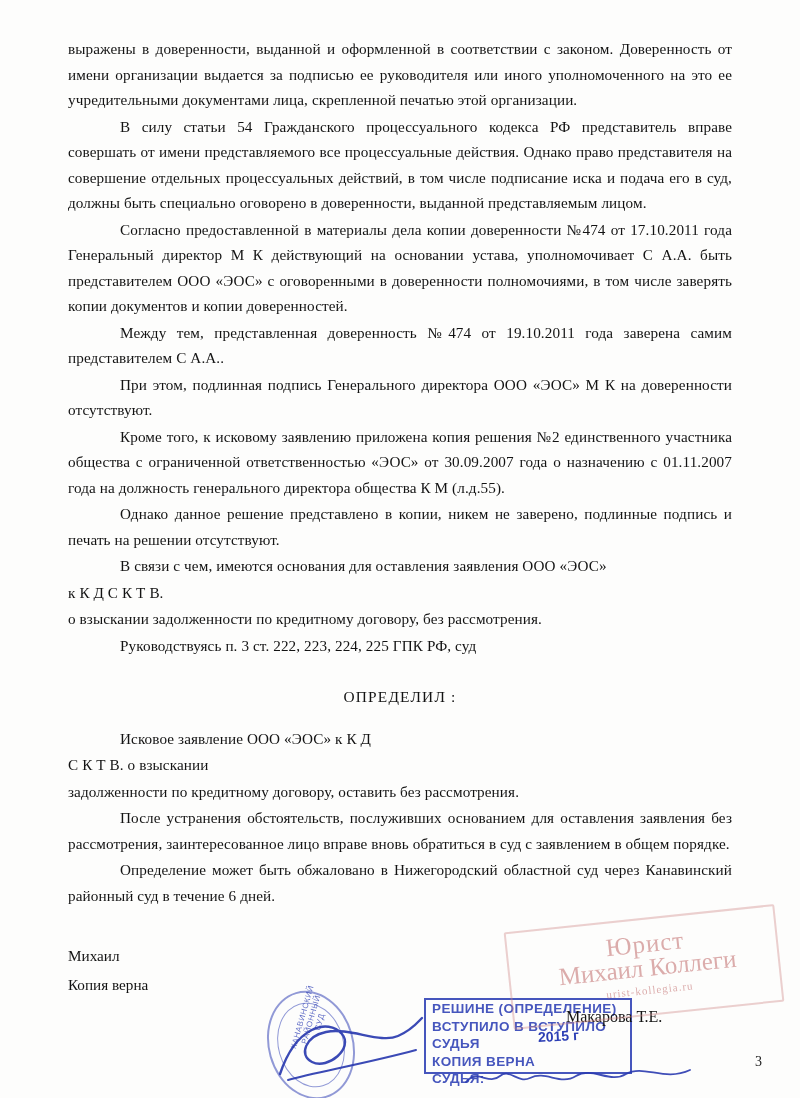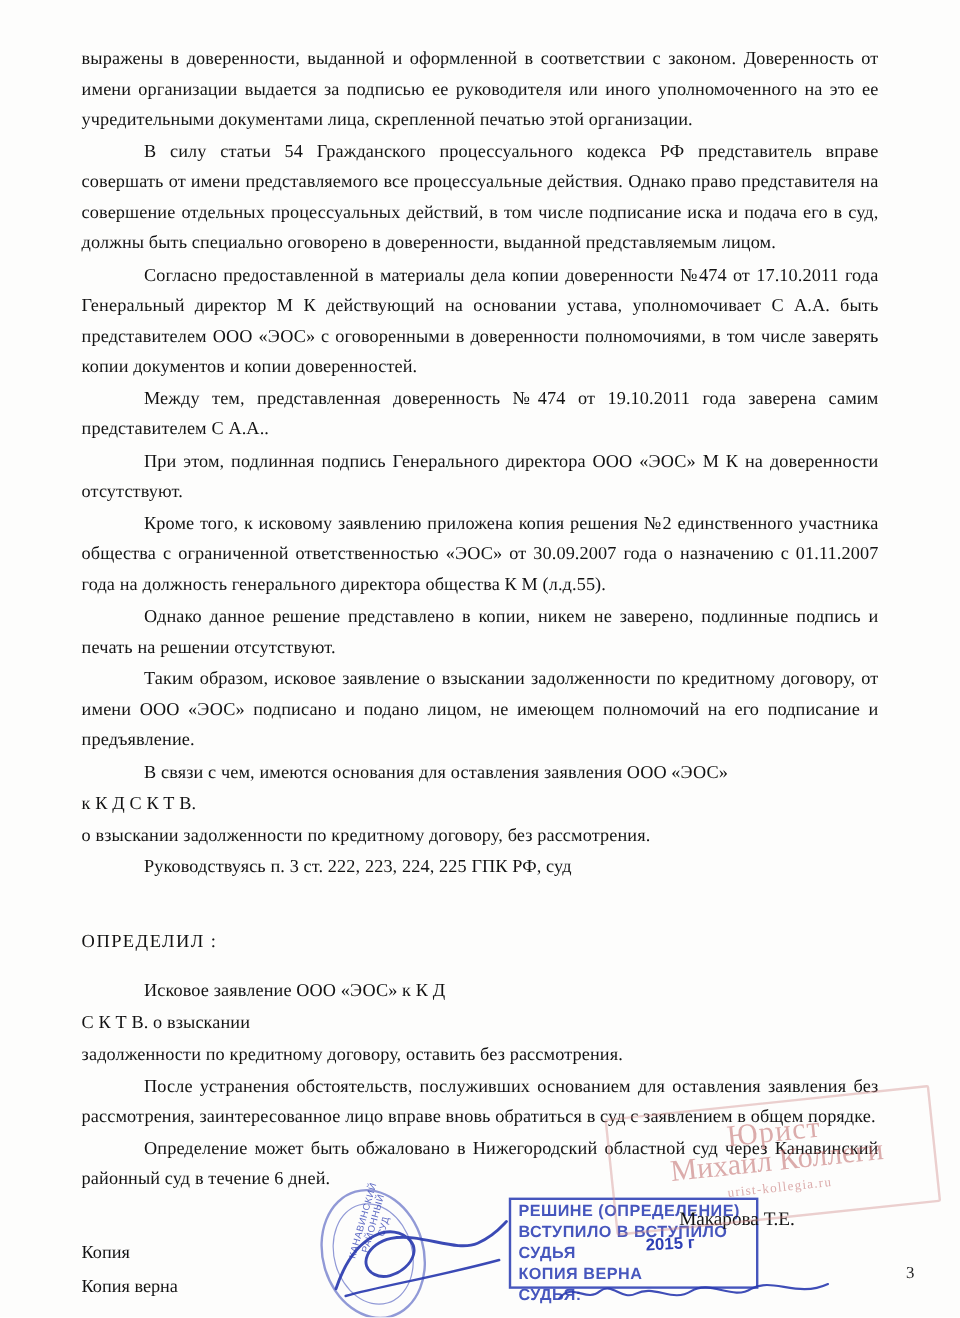--- a/index.html
+++ b/index.html
@@ -33,24 +33,25 @@
   p.indent {
     text-indent: 52px;
   }
   p.noindent {
     text-indent: 0;
   }
   .wide {
     letter-spacing: 0.1px;
   }
   .resolution-title {
+    text-align: center;
     text-indent: 0;
     letter-spacing: 1.2px;
     font-size: 15.4px;
-    margin: 36px 0 16px 0;
+    margin: 26px 0 16px 0;
   }
   .sign-block {
     margin-top: 34px;
   }
   .sign-block p {
     text-indent: 0;
     line-height: 28px;
   }
   .page-number {
     position: absolute;
@@ -194,36 +195,35 @@
 <div class="page">
 
   <div class="doc-body">
     <p class="noindent wide">выражены в доверенности, выданной и оформленной в соответствии с законом. Доверенность от имени организации выдается за подписью ее руководителя или иного уполномоченного на это ее учредительными документами лица, скрепленной печатью этой организации.</p>
     <p class="indent wide">В силу статьи 54 Гражданского процессуального кодекса РФ представитель вправе совершать от имени представляемого все процессуальные действия. Однако право представителя на совершение отдельных процессуальных действий, в том числе подписание иска и подача его в суд, должны быть специально оговорено в доверенности, выданной представляемым лицом.</p>
     <p class="indent wide">Согласно предоставленной в материалы дела копии доверенности №474 от 17.10.2011 года Генеральный директор М          К          действующий на основании устава, уполномочивает С          А.А. быть представителем ООО «ЭОС» с оговоренными в доверенности полномочиями, в том числе заверять копии документов и копии доверенностей.</p>
     <p class="indent wide">Между тем, представленная доверенность №474 от 19.10.2011 года заверена самим представителем С          А.А..</p>
     <p class="indent wide">При этом, подлинная подпись Генерального директора ООО «ЭОС» М          К          на доверенности  отсутствуют.</p>
     <p class="indent wide">Кроме того, к исковому заявлению приложена копия   решения №2 единственного участника общества с ограниченной ответственностью «ЭОС» от 30.09.2007 года о назначению с 01.11.2007 года на должность генерального директора  общества К          М          (л.д.55).</p>
     <p class="indent wide">Однако данное решение представлено в копии, никем не заверено, подлинные подпись и печать на решении отсутствуют.</p>
-    <p class="indent wide">Таким образом,   исковое заявление о взыскании задолженности по кредитному договору, от имени ООО «ЭОС»   подписано и подано лицом, не имеющем полномочий на его подписание и предъявление.</p>
     <p class="indent wide">В связи с чем, имеются основания для оставления заявления ООО «ЭОС»</p>
     <p class="noindent wide">к К              Д            С              К            Т          В.</p>
     <p class="noindent wide">о взыскании задолженности по кредитному договору,  без рассмотрения.</p>
     <p class="indent wide">Руководствуясь п. 3 ст. 222, 223, 224, 225  ГПК РФ, суд</p>
 
     <p class="resolution-title">ОПРЕДЕЛИЛ :</p>
 
     <p class="indent wide">Исковое   заявление   ООО   «ЭОС»   к   К               Д</p>
     <p class="noindent wide">С              К            Т            В.                о   взыскании</p>
     <p class="noindent wide">задолженности по кредитному договору, оставить без рассмотрения.</p>
     <p class="indent wide">После  устранения  обстоятельств,  послуживших  основанием  для оставления заявления без рассмотрения, заинтересованное лицо вправе вновь обратиться в суд с заявлением в общем порядке.</p>
     <p class="indent wide">Определение может быть обжаловано в Нижегородский областной суд через Канавинский районный суд в течение 6 дней.</p>
 
     <div class="sign-block">
-      <p>Копия</p>
+      <p>Михаил</p>
       <p>Копия верна</p>
     </div>
   </div>
 
   <div class="overlay">
 
     <div class="oval-stamp">
       <div class="oval-stamp-inner"></div>
     </div>
     <div class="oval-text">КАНАВИНСКИЙ РАЙОННЫЙ СУД</div>

